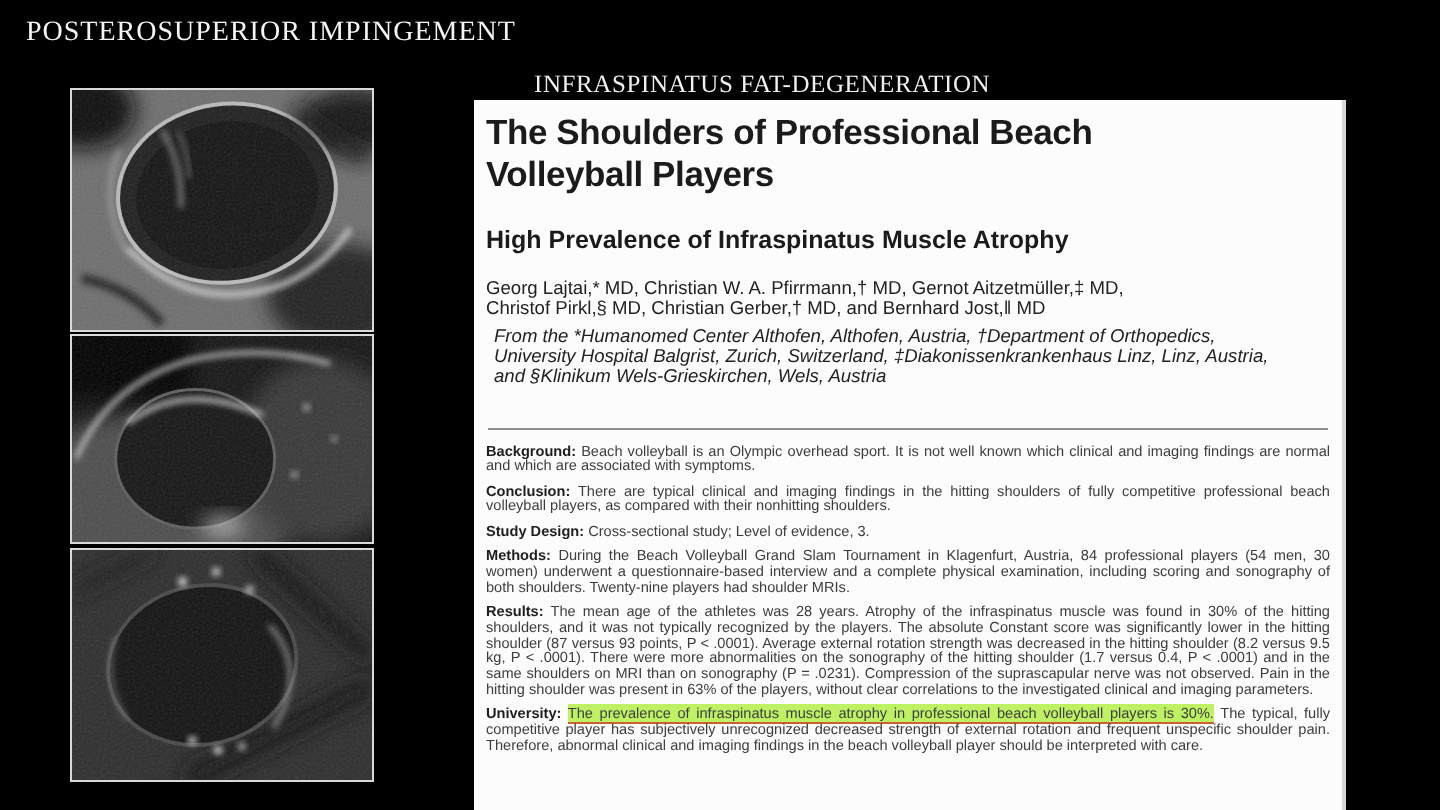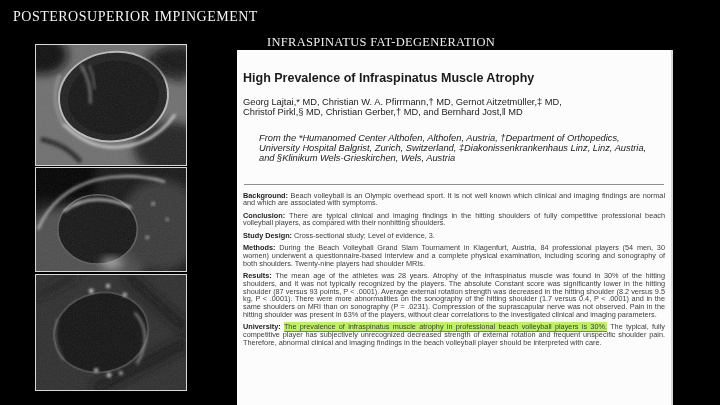--- a/index.html
+++ b/index.html
@@ -20,21 +20,21 @@
   .mri3{top:274px;height:117px;}
 
   
   .paper-panel{position:absolute;left:237px;top:50px;width:436px;height:356px;
        background:#fcfcfc;box-sizing:border-box;padding:6px 6px 0 6px;
        border-right:2px solid #d8d8d8;}
   .paper-title{margin:0;font-size:17.5px;font-weight:bold;line-height:21px;
        color:#1b1b1b;white-space:pre-line;letter-spacing:-.2px;}
   .paper-subtitle{margin:15px 0 0;font-size:12.5px;font-weight:bold;color:#1b1b1b;}
   .authors{margin:13px 0 0;font-size:9.3px;line-height:9.9px;color:#222;white-space:pre-line;}
-  .affil{margin:16px;font-size:9.3px;line-height:9.9px;font-style:italic;color:#222;white-space:pre-line;}
+  .affil{margin:4px;font-size:9.3px;line-height:9.9px;font-style:italic;color:#222;white-space:pre-line;}
   .divider{border:none;border-top:1px solid #909090;margin:20px 1px 7px 1px;}
   .abstract{font-size:7.3px;line-height:7.8px;color:#3d3d3d;text-align:justify;}
   .abstract p{margin:0 0 4.5px;}
   .abstract b{color:#1e1e1e;}
   .hl{background:#bef264;border-bottom:1px solid #cd5f31;}
 </style>
 </head>
 <body>
 
 <svg width="0" height="0" style="position:absolute" aria-hidden="true">
@@ -110,20 +110,22 @@
       <circle cx="61" cy="96" r="2" fill="#e0e0e0" filter="url(#blurS)"></circle>
       <circle cx="74" cy="101" r="2.2" fill="#d6d6d6" filter="url(#blurS)"></circle>
       <circle cx="86" cy="99" r="1.8" fill="#c9c9c9" filter="url(#blurS)"></circle>
       <rect width="152" height="116" filter="url(#grain)" opacity="0.15"></rect>
     </svg>
   </figure>
 
   <div class="panel-label">INFRASPINATUS FAT-DEGENERATION</div>
 
   <section class="paper-panel">
+    <h1 class="paper-title">The Shoulders of Professional Beach
+Volleyball Players</h1>
     <h2 class="paper-subtitle">High Prevalence of Infraspinatus Muscle Atrophy</h2>
     <p class="authors">Georg Lajtai,* MD, Christian W. A. Pfirrmann,† MD, Gernot Aitzetmüller,‡ MD,
 Christof Pirkl,§ MD, Christian Gerber,† MD, and Bernhard Jost,‖ MD</p>
     <p class="affil">From the *Humanomed Center Althofen, Althofen, Austria, †Department of Orthopedics,
 University Hospital Balgrist, Zurich, Switzerland, ‡Diakonissenkrankenhaus Linz, Linz, Austria,
 and §Klinikum Wels-Grieskirchen, Wels, Austria</p>
     <hr class="divider">
     <div class="abstract">
       <p>
         <b>Background:</b>

